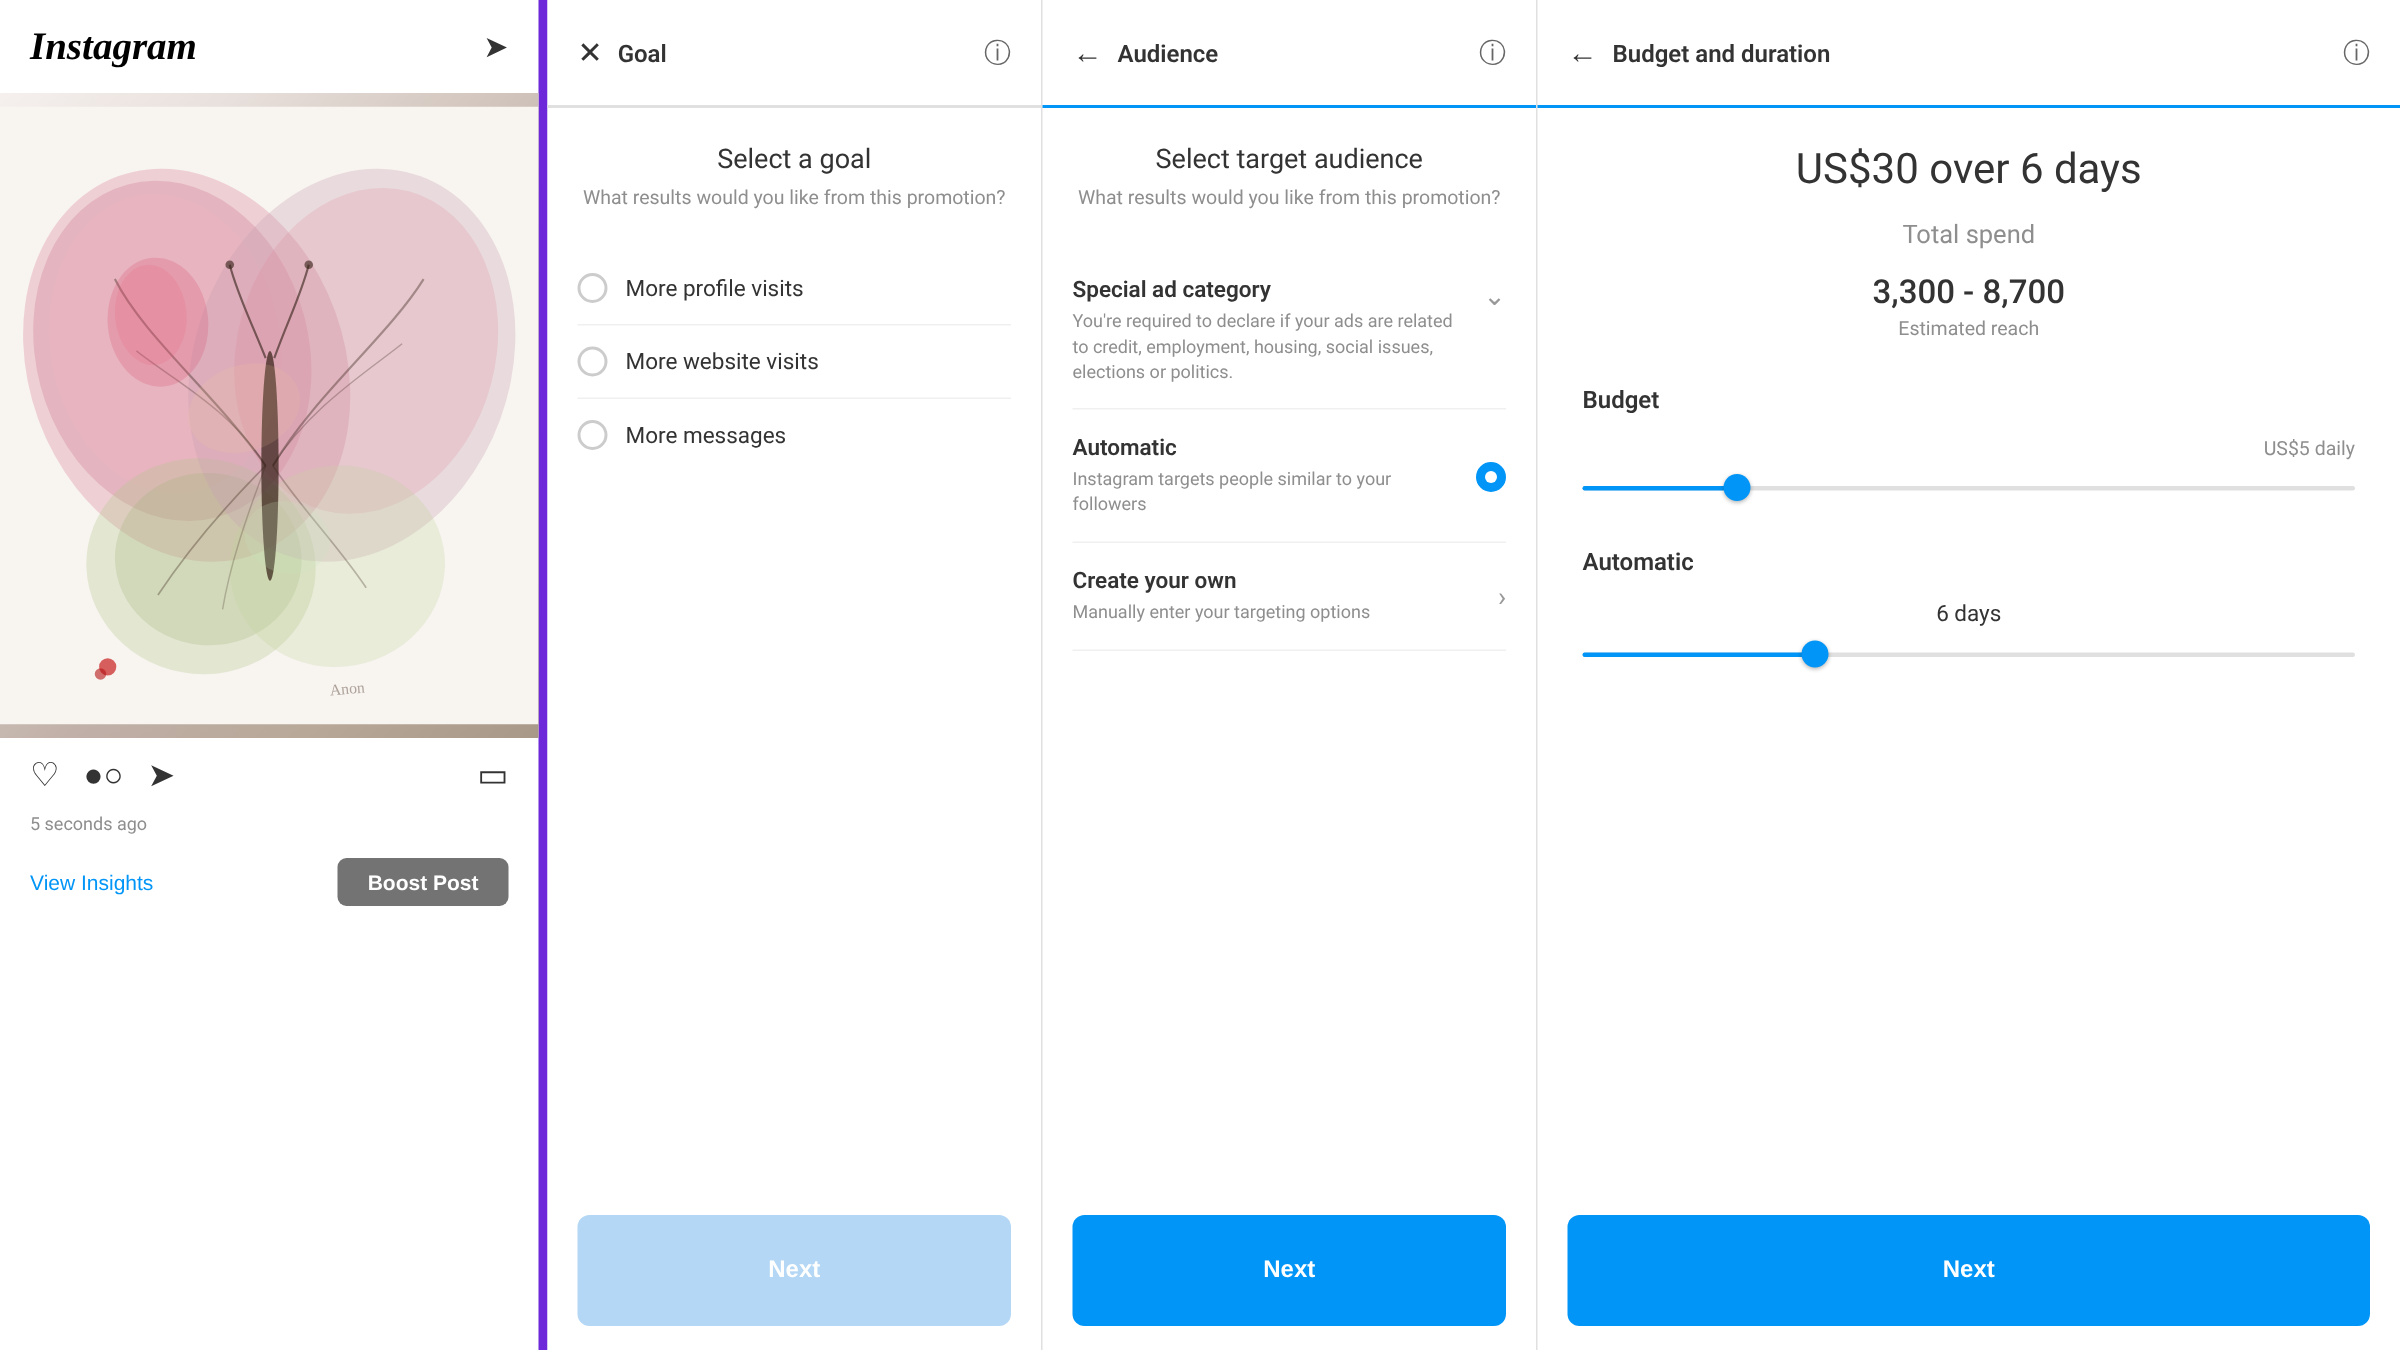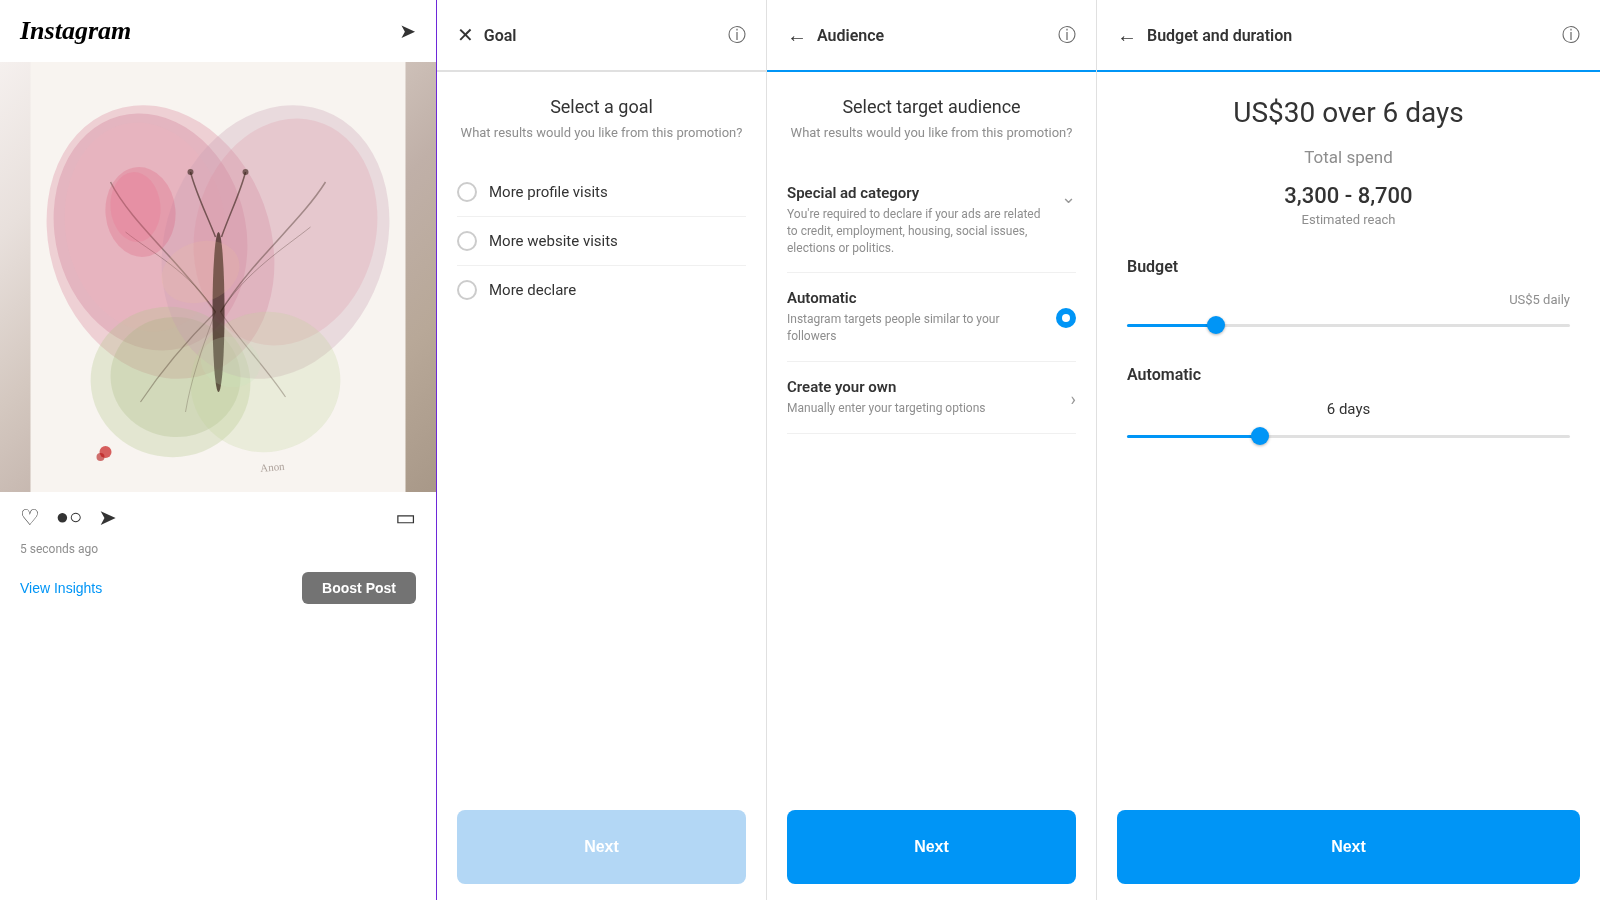--- a/index.html
+++ b/index.html
@@ -7,25 +7,25 @@
       font-family: -apple-system, BlinkMacSystemFont, 'Segoe UI', Roboto, sans-serif;
       background: #f0f0f0;
       width: 1600px;
       height: 900px;
       overflow: hidden;
       display: flex;
     }
 
     
     .left-panel {
-      width: 437px;
+      width: 365px;
       background: #fff;
       display: flex;
       flex-direction: column;
-      border-right: 1px solid #6d28d9;
+      border-right: 6px solid #6d28d9;
       flex-shrink: 0;
     }
 
     .ig-header {
       padding: 16px 20px;
       display: flex;
       align-items: center;
       justify-content: space-between;
     }
 
@@ -512,21 +512,21 @@
       <div class="goal-option">
         <div class="radio-btn"></div>
         <span class="goal-label">More profile visits</span>
       </div>
       <div class="goal-option">
         <div class="radio-btn"></div>
         <span class="goal-label">More website visits</span>
       </div>
       <div class="goal-option">
         <div class="radio-btn"></div>
-        <span class="goal-label">More declare</span>
+        <span class="goal-label">More messages</span>
       </div>
     </div>
 
     <button class="panel-next-btn disabled">Next</button>
   </div>
 
   <div class="audience-panel">
     <div class="audience-header">
       <span class="panel-header-close">←</span>
       <span class="panel-header-title">Audience</span>

